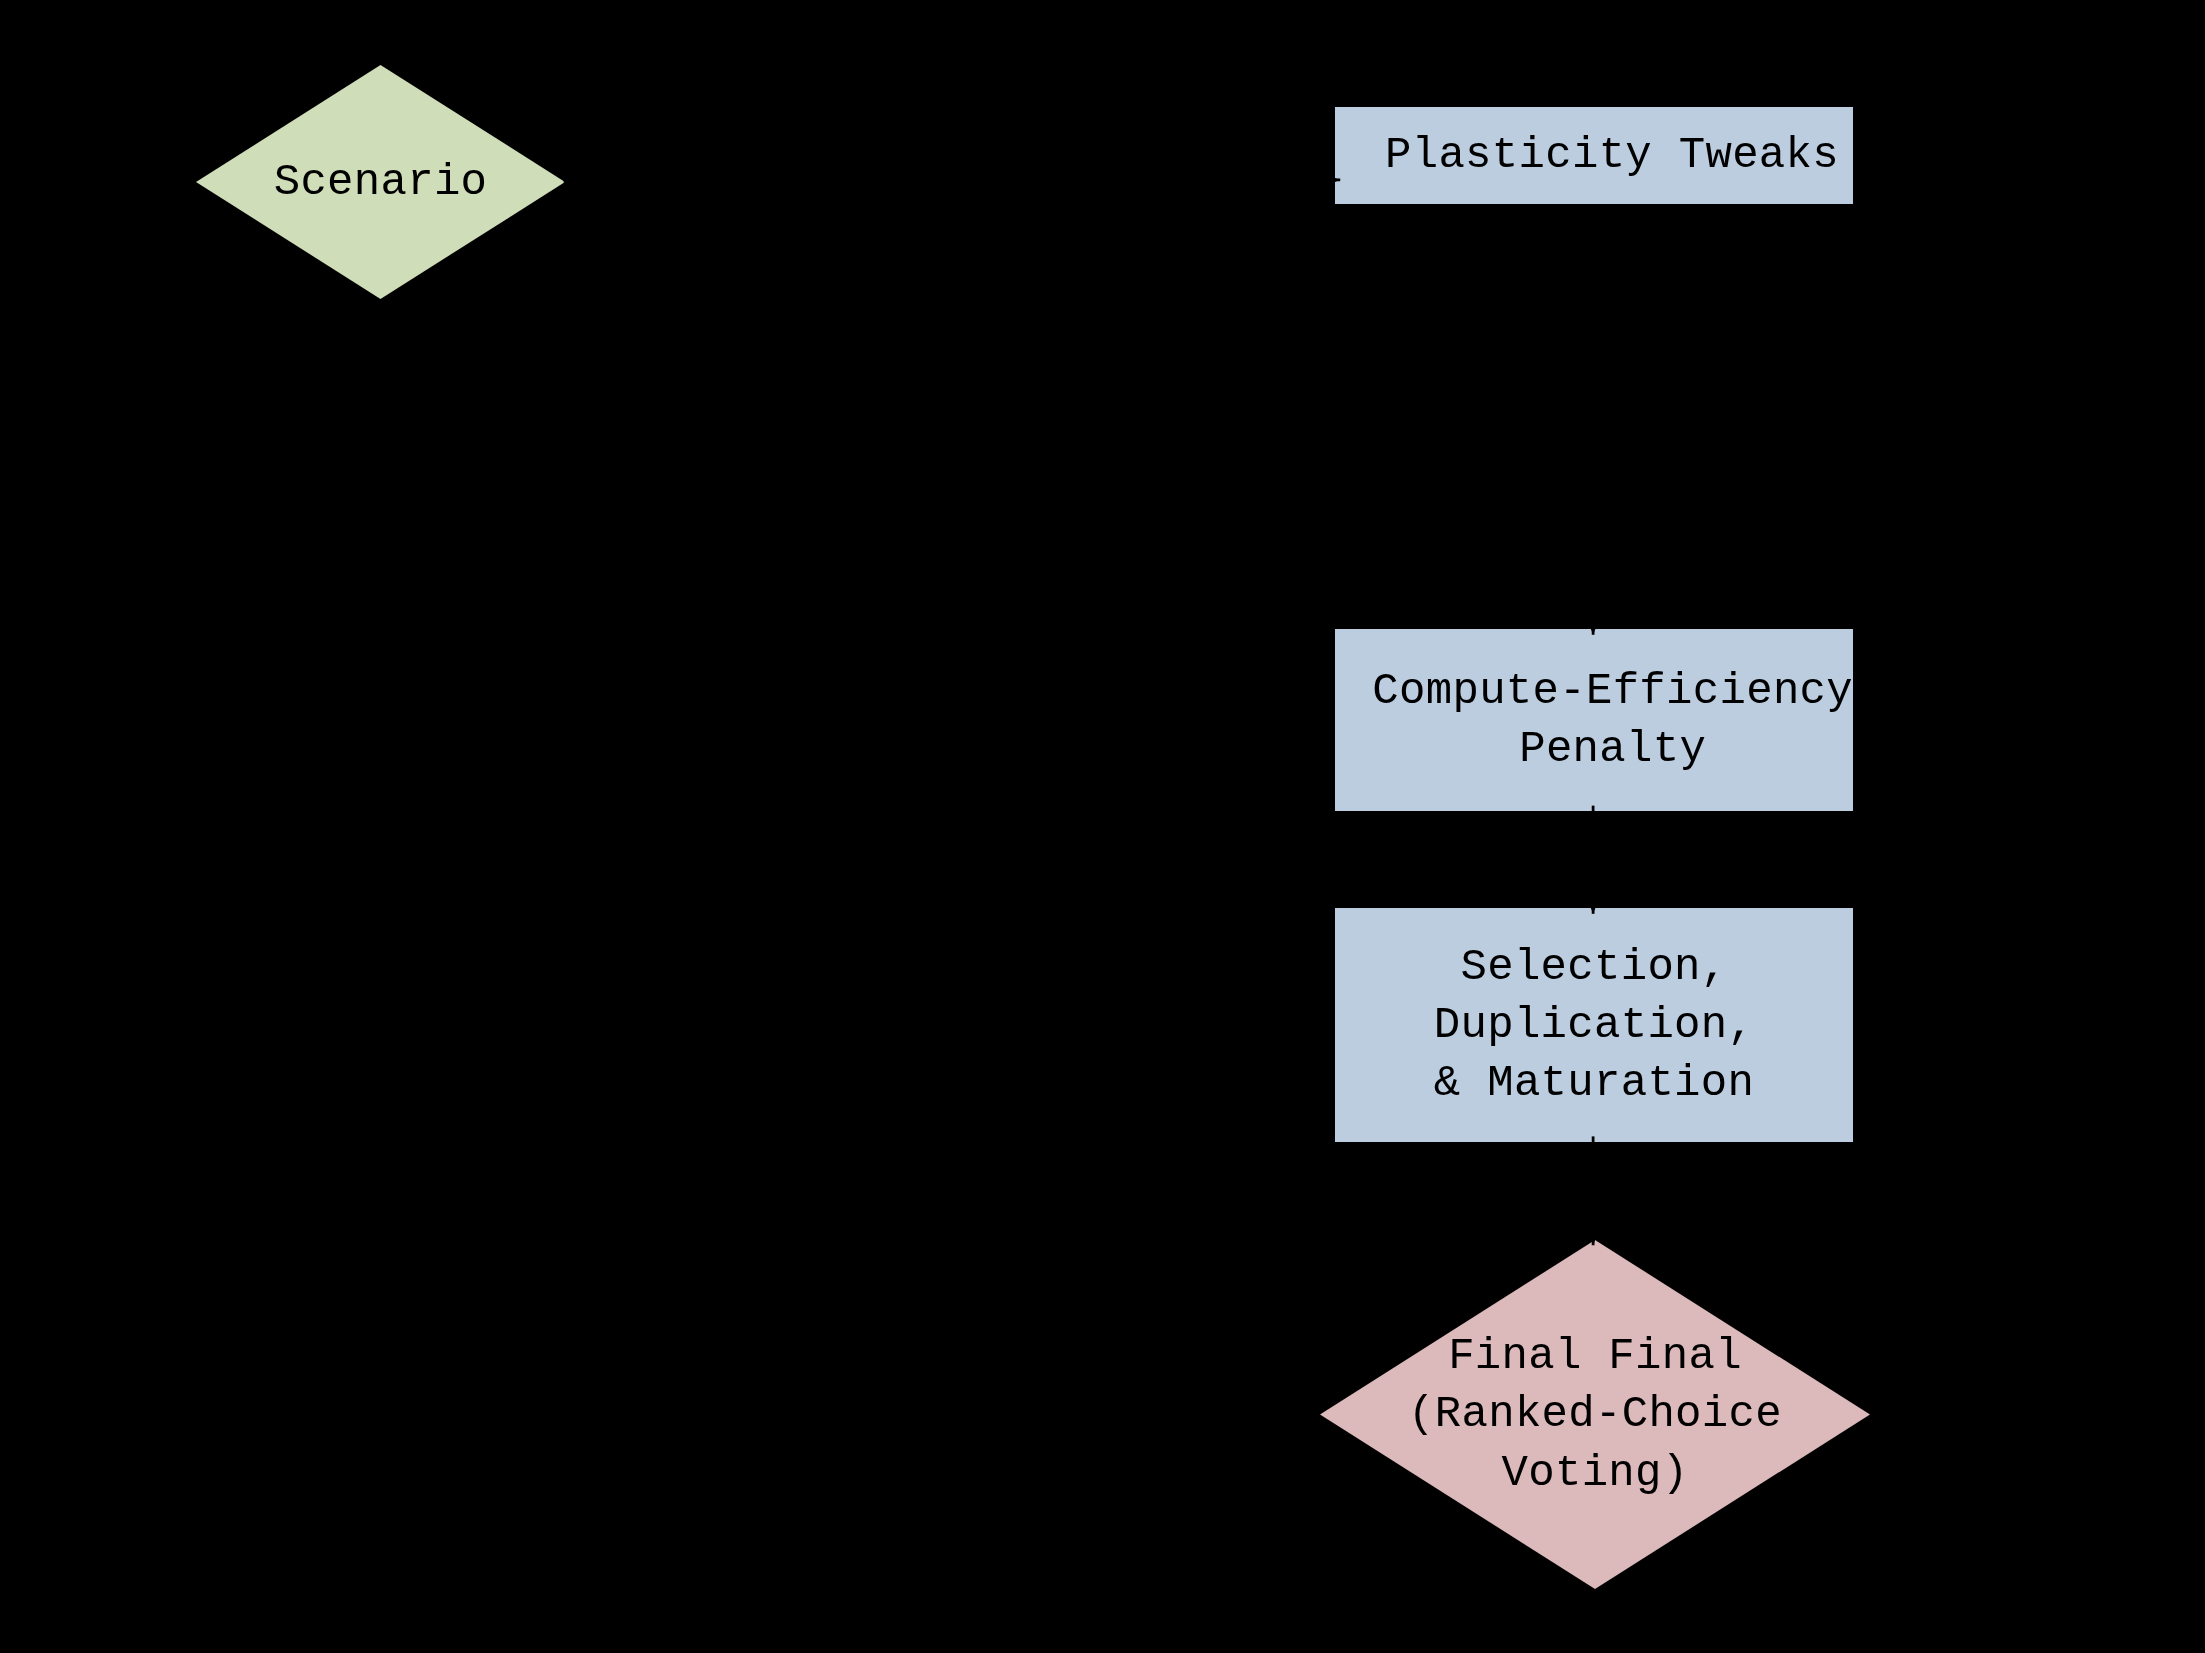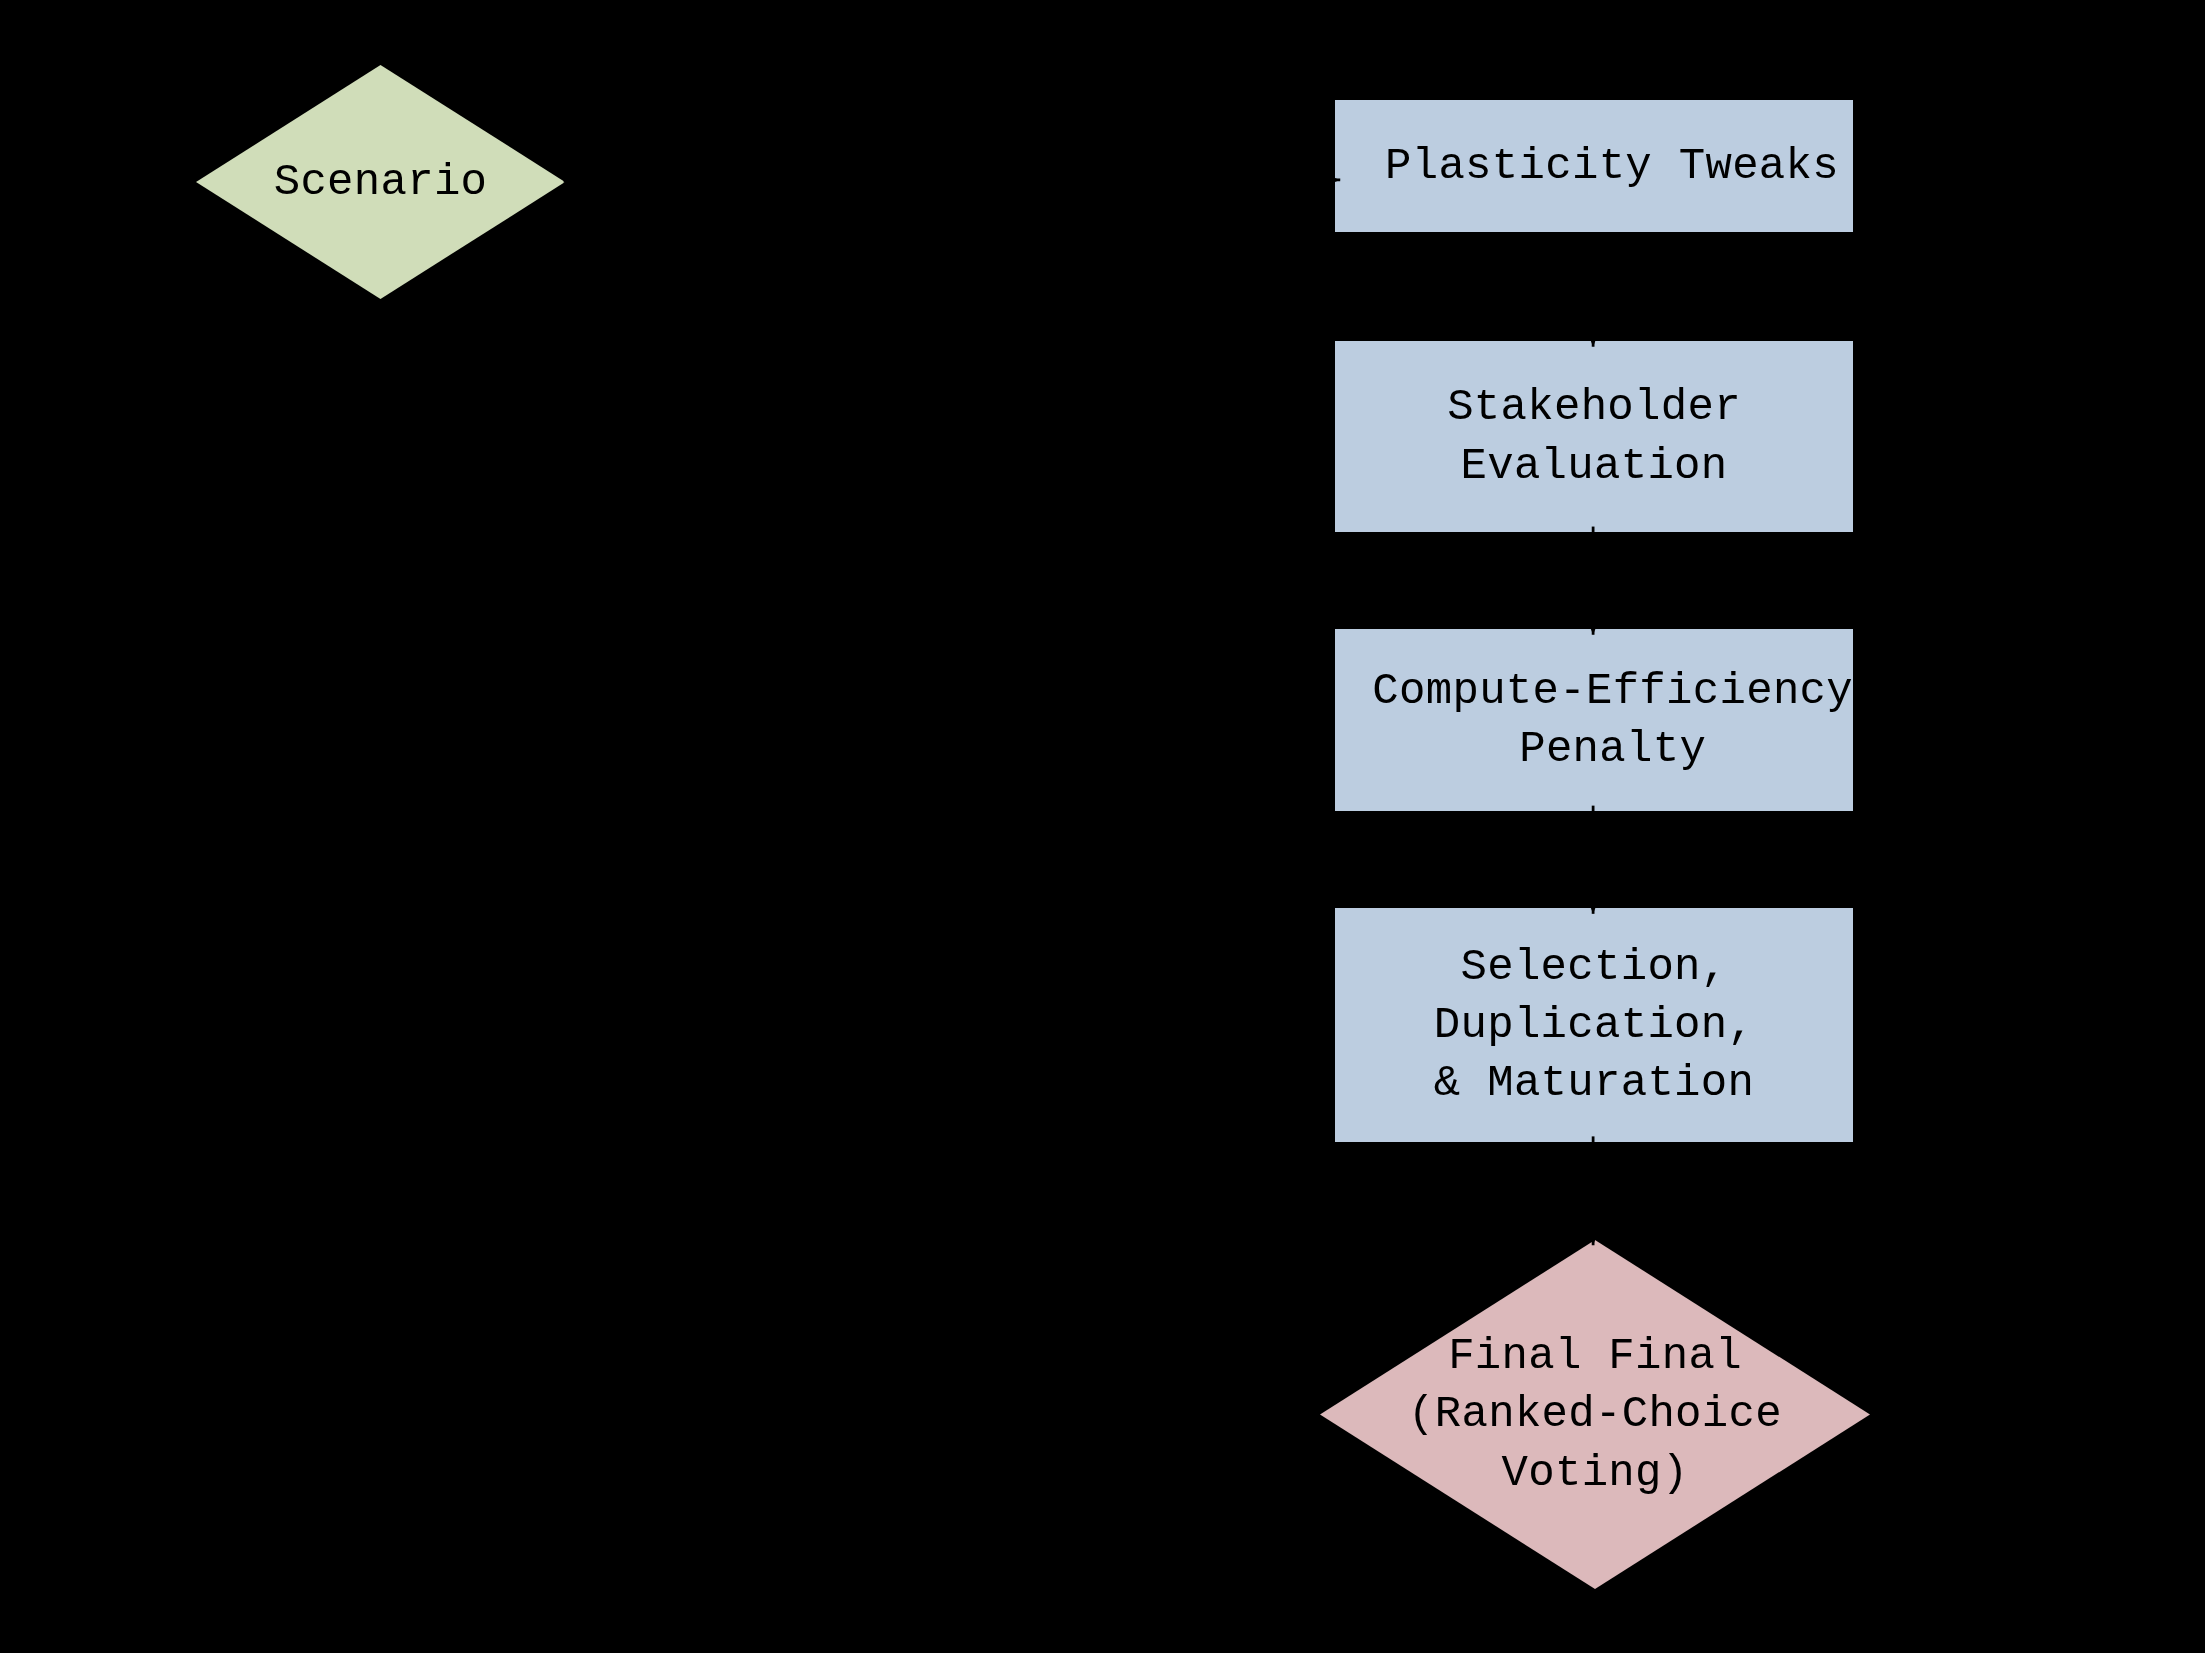--- a/index.html
+++ b/index.html
@@ -33,21 +33,21 @@
   }
   .diamond {
     clip-path: polygon(50% 0%, 100% 50%, 50% 100%, 0% 50%);
   }
   .pill {
     border-radius: 688px;
   }
   
   #node-scenario            { left: 196px;  top: 65px;   width: 369px; height: 234px; }
   #node-generate-solutions  { left: 698px; top: 118px;  width: 504px; height: 123px; }
-  #node-plasticity-tweaks   { left: 1335px; top: 100px;  width: 518px; height: 132px; padding-left: 36px; }
+  #node-plasticity-tweaks   { left: 1335px; top: 107px;  width: 518px; height: 97px; padding-left: 36px; }
   #node-stakeholder-eval    { left: 1335px; top: 341px;  width: 518px; height: 191px; }
   #node-compute-penalty     { left: 1335px; top: 629px;  width: 518px; height: 182px; justify-content: flex-end; }
   #node-selection           { left: 1335px; top: 908px; width: 518px; height: 234px; }
   #node-final-answer        { left: 1320px; top: 1240px; width: 550px; height: 349px; }
   #edges-overlay {
     position: absolute;
     left: 0; top: 0;
     width: 2205px;
     height: 1654px;
     pointer-events: none;
@@ -60,24 +60,20 @@
 
   <div class="node diamond" id="node-scenario" style="background: rgb(208, 221, 185);">
     <div class="label">Scenario</div>
   </div>
 
 
   <div class="node" id="node-plasticity-tweaks" style="background: rgb(188, 205, 224);">
     <div class="label">Plasticity Tweaks</div>
   </div>
 
-  <div class="node" id="node-stakeholder-eval" style="background: rgb(188, 205, 224);">
-    <div class="label">Stakeholder
-Evaluation</div>
-  </div>
 
   <div class="node" id="node-compute-penalty" style="background: rgb(188, 205, 224);">
     <div class="label">Compute-Efficiency
 Penalty</div>
   </div>
 
   <div class="node" id="node-selection" style="background: rgb(188, 205, 224);">
     <div class="label">Selection,
 Duplication,
 &amp; Maturation</div>

